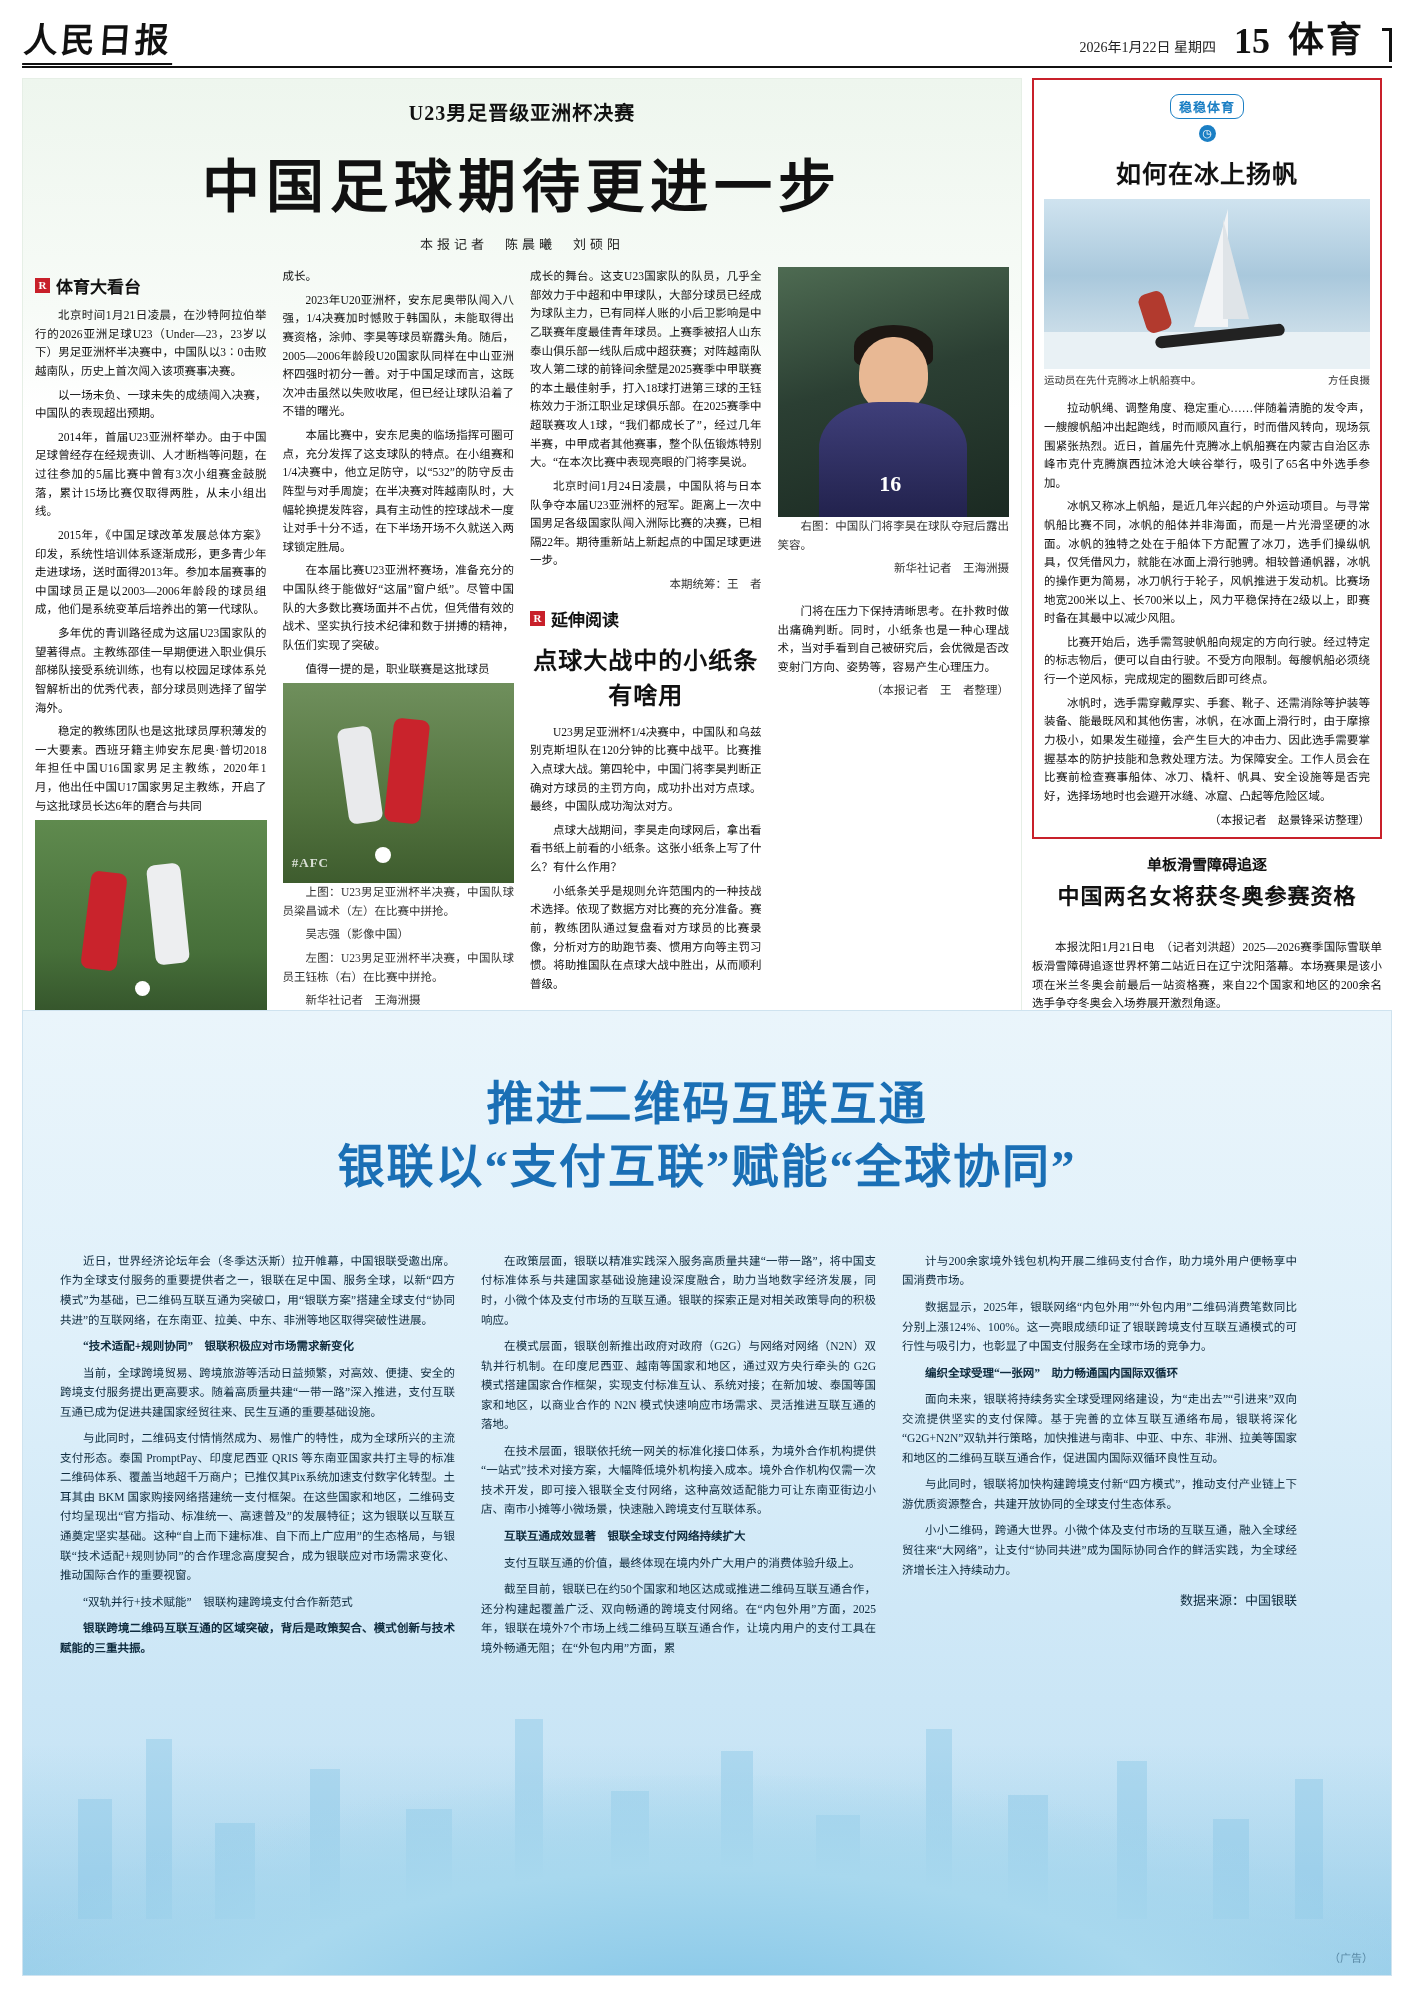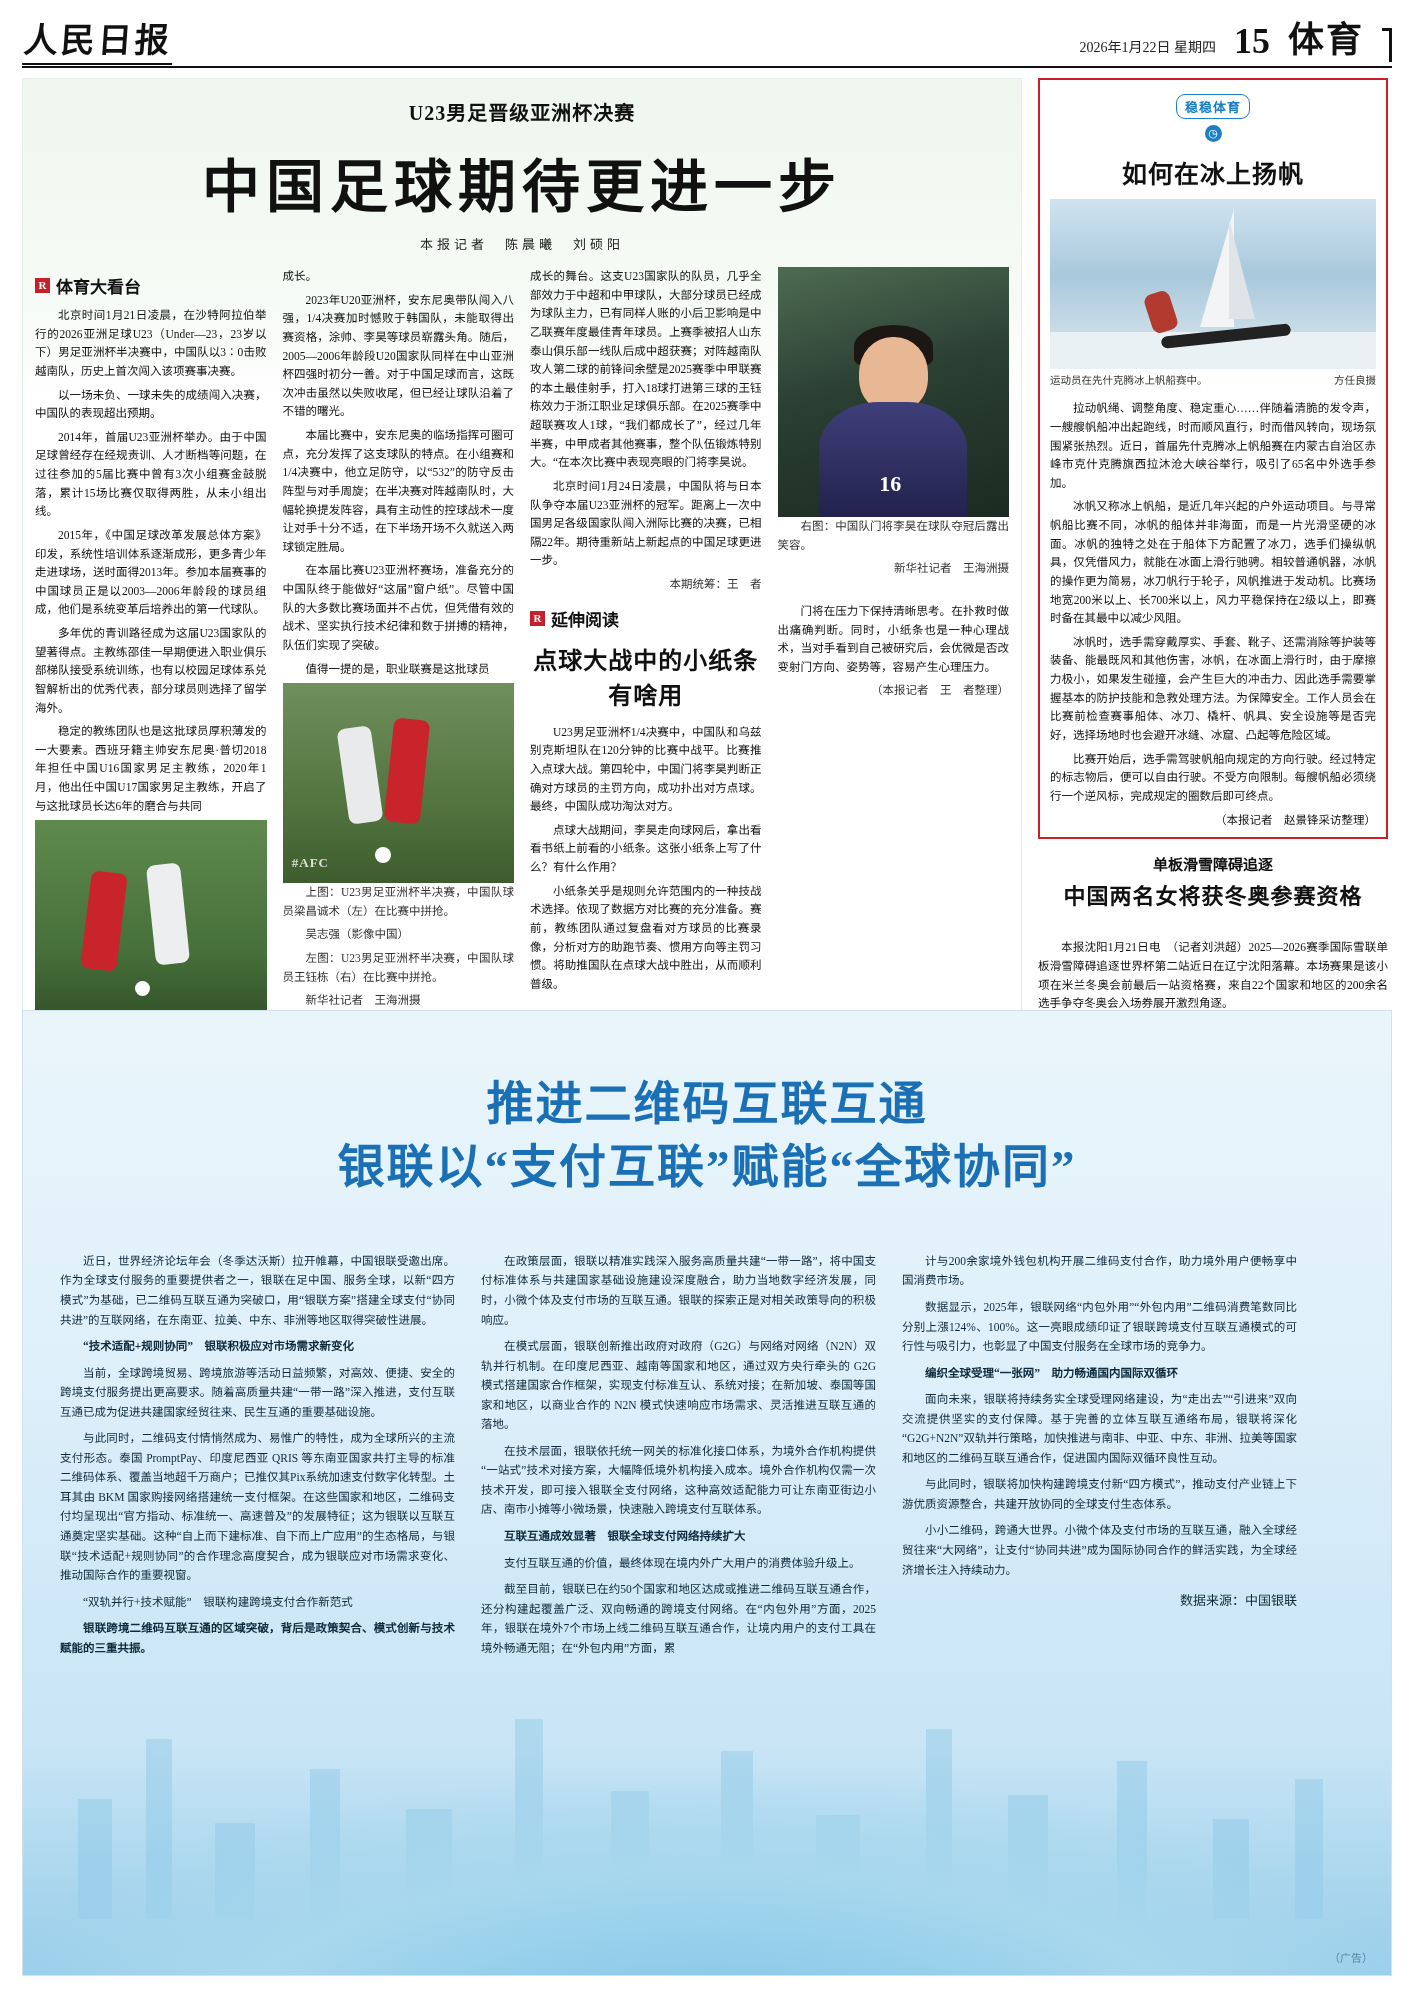--- a/index.html
+++ b/index.html
@@ -26,21 +26,21 @@
     transform:skewX(-4deg);
   }
   .logo-under { position:absolute; left:2px; bottom:-3px; width:150px; height:2px; background:#111; }
   .mh-right { display:flex; align-items:flex-end; gap:18px; }
   .mh-date { font-size:14px; color:#222; padding-bottom:6px; }
   .mh-pageno { font-size:36px; font-weight:bold; }
   .mh-section { font-size:36px; font-weight:bold; letter-spacing:2px; }
   .mh-corner { width:10px; height:34px; border-right:3px solid #111; border-top:3px solid #111; }
 
   
-  .content { display:flex; gap:16px; margin-top:10px; height:1000px; }
+  .content { display:flex; gap:10px; margin-top:10px; height:1000px; }
   .left-zone { width:1000px; position:relative; background:linear-gradient(180deg,#eef6ee 0%, #f7fbf7 230px, #ffffff 330px); padding:10px 12px 0 12px; border:1px solid #e6efe6;}
   .right-zone { width:350px; position:relative; }
 
   .headline-kicker { text-align:center; font-size:20px; font-weight:bold; letter-spacing:1px; margin-top:8px; }
   .headline-main {
     text-align:center; font-size:58px; font-weight:bold; letter-spacing:6px;
     margin:14px 0 10px 0; color:#111;
   }
   .byline { text-align:center; font-size:13px; letter-spacing:4px; margin-bottom:14px; color:#222; }
 
@@ -261,22 +261,22 @@
           <span class="hull"></span>
           <span class="person"></span>
         </div>
         <p class="caption">
           <span>运动员在先什克腾冰上帆船赛中。</span>
           <span class="credit">方任良摄</span>
         </p>
         <div class="r-col" style="margin-top:10px">
           <p>拉动帆绳、调整角度、稳定重心……伴随着清脆的发令声，一艘艘帆船冲出起跑线，时而顺风直行，时而借风转向，现场氛围紧张热烈。近日，首届先什克腾冰上帆船赛在内蒙古自治区赤峰市克什克腾旗西拉沐沧大峡谷举行，吸引了65名中外选手参加。</p>
           <p>冰帆又称冰上帆船，是近几年兴起的户外运动项目。与寻常帆船比赛不同，冰帆的船体并非海面，而是一片光滑坚硬的冰面。冰帆的独特之处在于船体下方配置了冰刀，选手们操纵帆具，仅凭借风力，就能在冰面上滑行驰骋。相较普通帆器，冰帆的操作更为简易，冰刀帆行于轮子，风帆推进于发动机。比赛场地宽200米以上、长700米以上，风力平稳保持在2级以上，即赛时备在其最中以减少风阻。</p>
+          <p>比赛开始后，选手需驾驶帆船向规定的方向行驶。经过特定的标志物后，便可以自由行驶。不受方向限制。每艘帆船必须绕行一个逆风标，完成规定的圈数后即可终点。</p>
           <p>冰帆时，选手需穿戴厚实、手套、靴子、还需消除等护装等装备、能最既风和其他伤害，冰帆，在冰面上滑行时，由于摩擦力极小，如果发生碰撞，会产生巨大的冲击力、因此选手需要掌握基本的防护技能和急救处理方法。为保障安全。工作人员会在比赛前检查赛事船体、冰刀、橇杆、帆具、安全设施等是否完好，选择场地时也会避开冰缝、冰窟、凸起等危险区域。</p>
-          <p>比赛开始后，选手需驾驶帆船向规定的方向行驶。经过特定的标志物后，便可以自由行驶。不受方向限制。每艘帆船必须绕行一个逆风标，完成规定的圈数后即可终点。</p>
           <div class="r-sign">（本报记者　赵景锋采访整理）</div>
         </div>
       </div>
 
       <div>
         <div class="ski-kicker">单板滑雪障碍追逐</div>
         <div class="ski-title">中国两名女将获冬奥参赛资格</div>
         <div class="r-col">
           <p>本报沈阳1月21日电　（记者刘洪超）2025—2026赛季国际雪联单板滑雪障碍追逐世界杯第二站近日在辽宁沈阳落幕。本场赛果是该小项在米兰冬奥会前最后一站资格赛，来自22个国家和地区的200余名选手争夺冬奥会入场券展开激烈角逐。</p>
           <p>按照米兰冬奥会参赛积分获取办法，中国女选手抱青拉娜和逸储蔽蔽得冬奥会参赛资格。</p>

